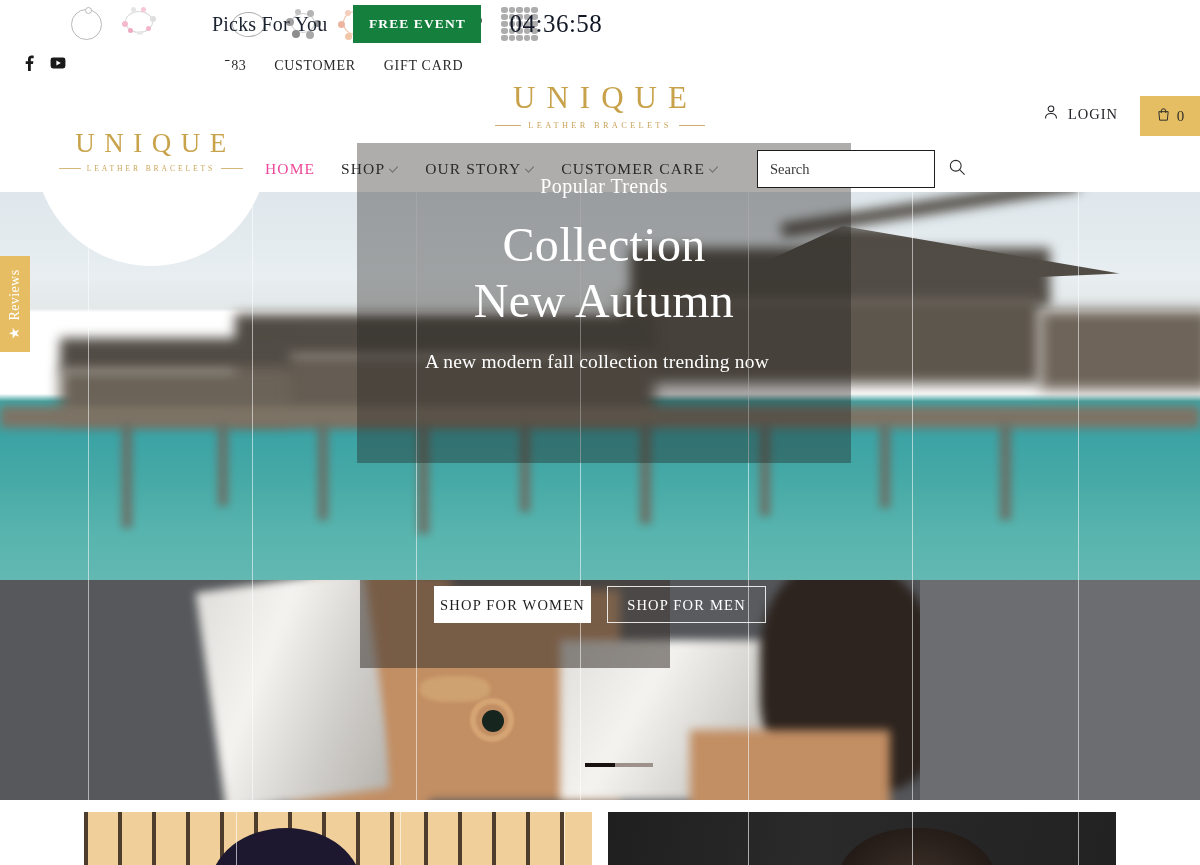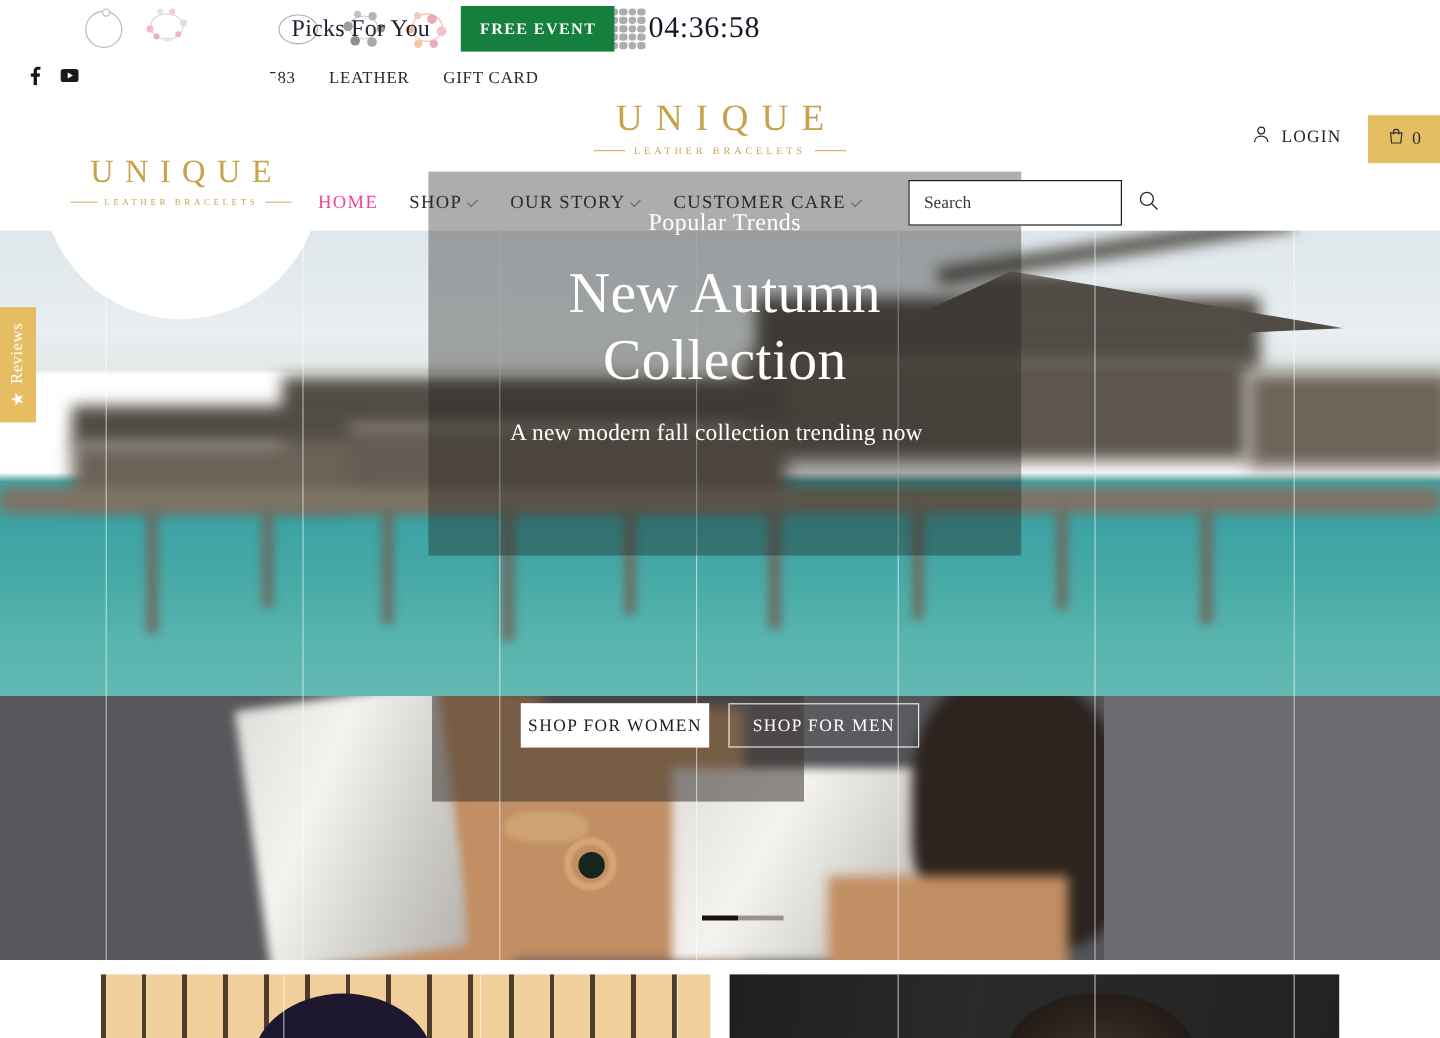--- a/index.html
+++ b/index.html
@@ -632,21 +632,21 @@
         <i></i>
       <i></i>
         <i></i>
         <i></i>
         <i></i>
         <i></i>
     </span>
   </div>
 </div>
 
-<div style="position:absolute;top:0;left:0;width:1200px;height:48px;z-index:31;display:flex;align-items:center;pointer-events:none;padding-left:31px;">
+<div style="position:absolute;top:0;left:0;width:1200px;height:48px;z-index:31;display:flex;align-items:center;pointer-events:none;">
   <span style="margin-left:212px;pointer-events:auto;" class="promo-label">Picks For You</span>
   <span class="promo-btn" style="pointer-events:auto;margin-left:26px;">FREE EVENT</span>
   <span class="promo-timer" style="pointer-events:auto;">04:36:58</span>
 </div>
 
 <div class="util-bar">
 
   <div class="social">
     <a class="soc-ic">
       <svg viewBox="0 0 16 16" width="16" height="16" aria-hidden="true">
@@ -656,21 +656,21 @@
     <a class="soc-ic">
       <svg viewBox="0 0 16 16" width="16" height="16" aria-hidden="true">
         <rect x="0.6" y="2.6" width="14.8" height="10.8" rx="2.4" fill="#1a1a1a"></rect>
         <path fill="#ffffff" d="M6.4 5.5l4.4 2.5-4.4 2.5z"></path>
       </svg>
     </a>
   </div>
 
   <div class="util-links">
     <span class="util-phone">09-8583</span>
-    <span>LEATHER</span>
+    <span>CUSTOMER</span>
     <span>GIFT CARD</span>
   </div>
 
   <div class="login-wrap">
     <span>
       <svg viewBox="0 0 18 18" width="16" height="16" aria-hidden="true">
         <circle cx="9" cy="5.4" r="3.2" fill="none" stroke="#24242a" stroke-width="1.2"></circle>
         <path d="M2.8 16.2c0-3.6 2.8-5.6 6.2-5.6s6.2 2 6.2 5.6" fill="none" stroke="#24242a" stroke-width="1.2"></path>
       </svg>
     </span>
@@ -776,22 +776,22 @@
     <i style="left:580px;"></i>
     <i style="left:748px;"></i>
     <i style="left:912px;"></i>
     <i style="left:1078px;"></i>
   </div>
 </div>
 
 <div class="hero-caption">
   <div class="cap-kicker">Popular Trends</div>
   <div class="cap-title">
+    <div>Collection</div>
     <div>New Autumn</div>
-    <div>Collection</div>
   </div>
   <div class="cap-sub">A new modern fall collection trending now</div>
 </div>
 
 <div class="hero-ctas">
   <div class="cta cta-women">SHOP FOR WOMEN</div>
   <div class="cta cta-men">SHOP FOR MEN</div>
 </div>
 
 <div class="carousel-ind">

